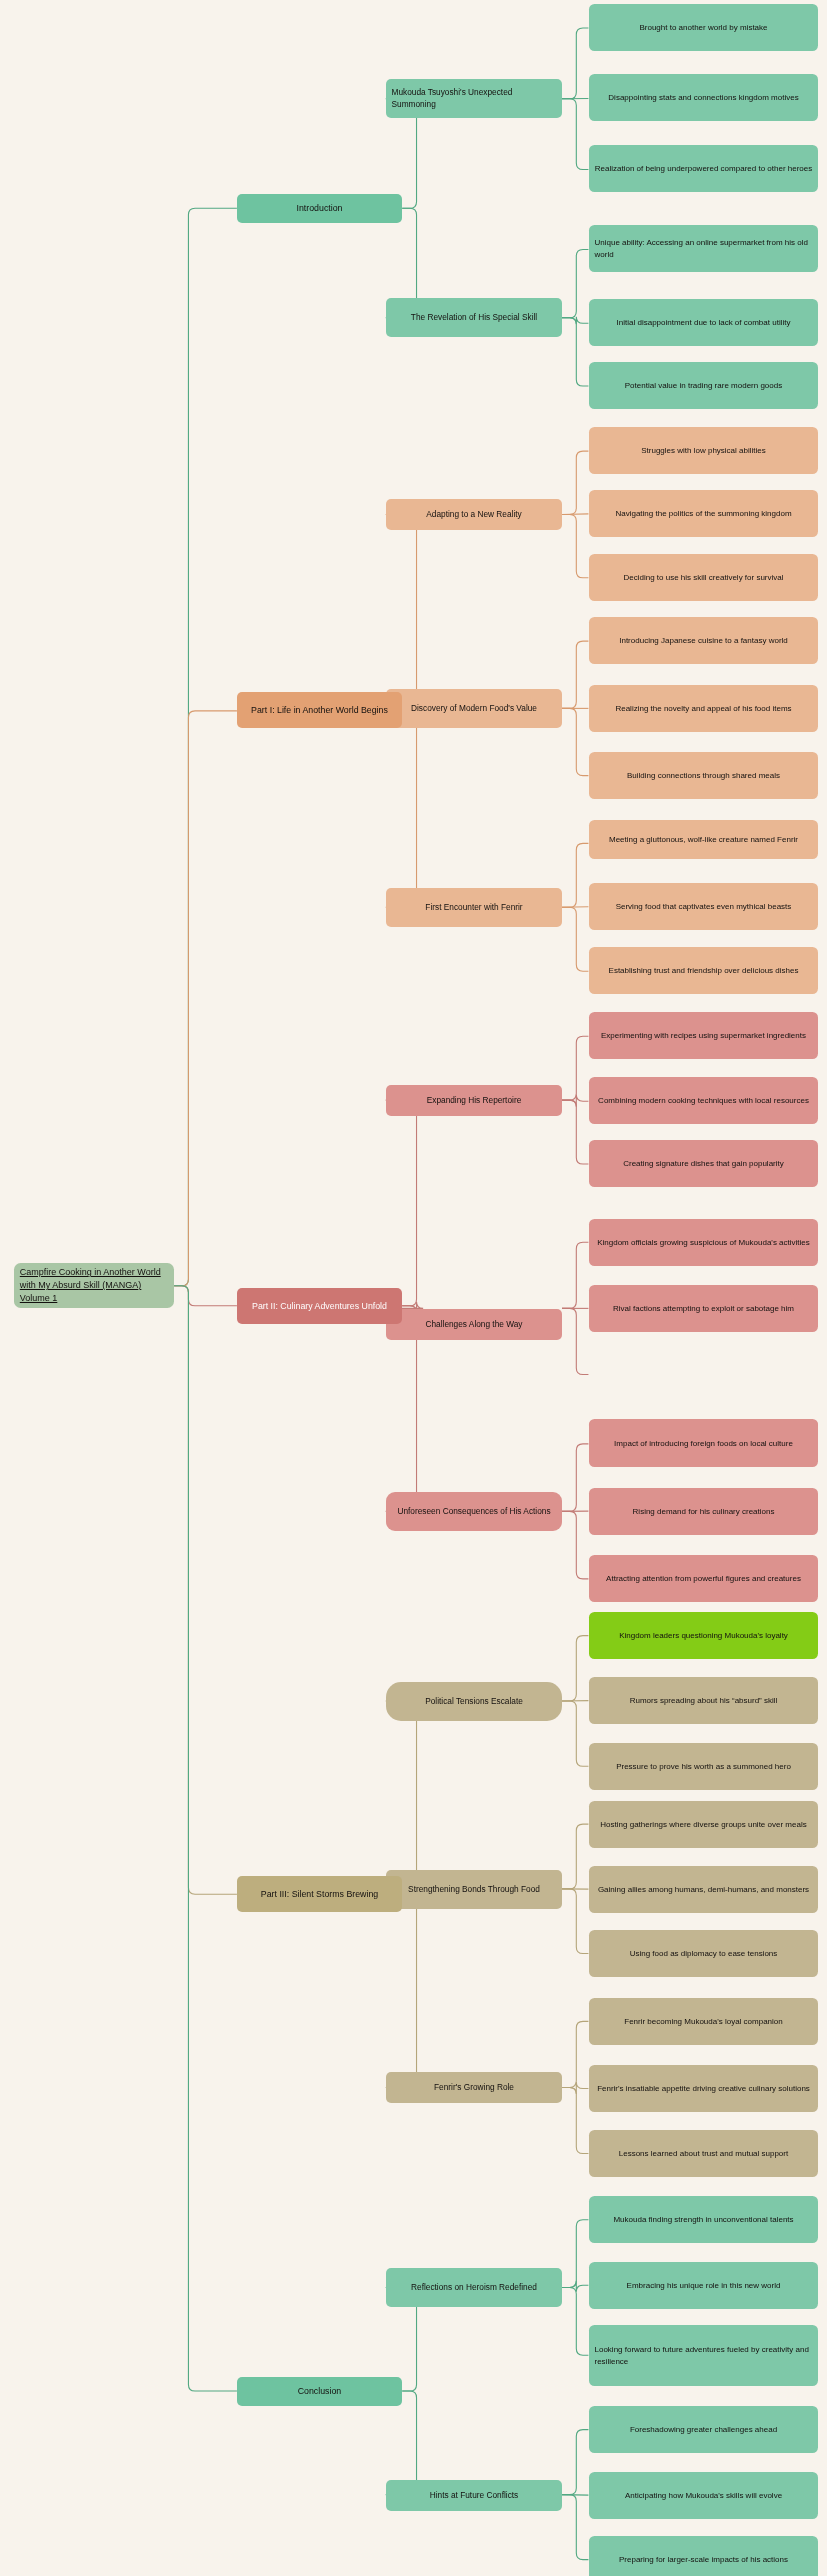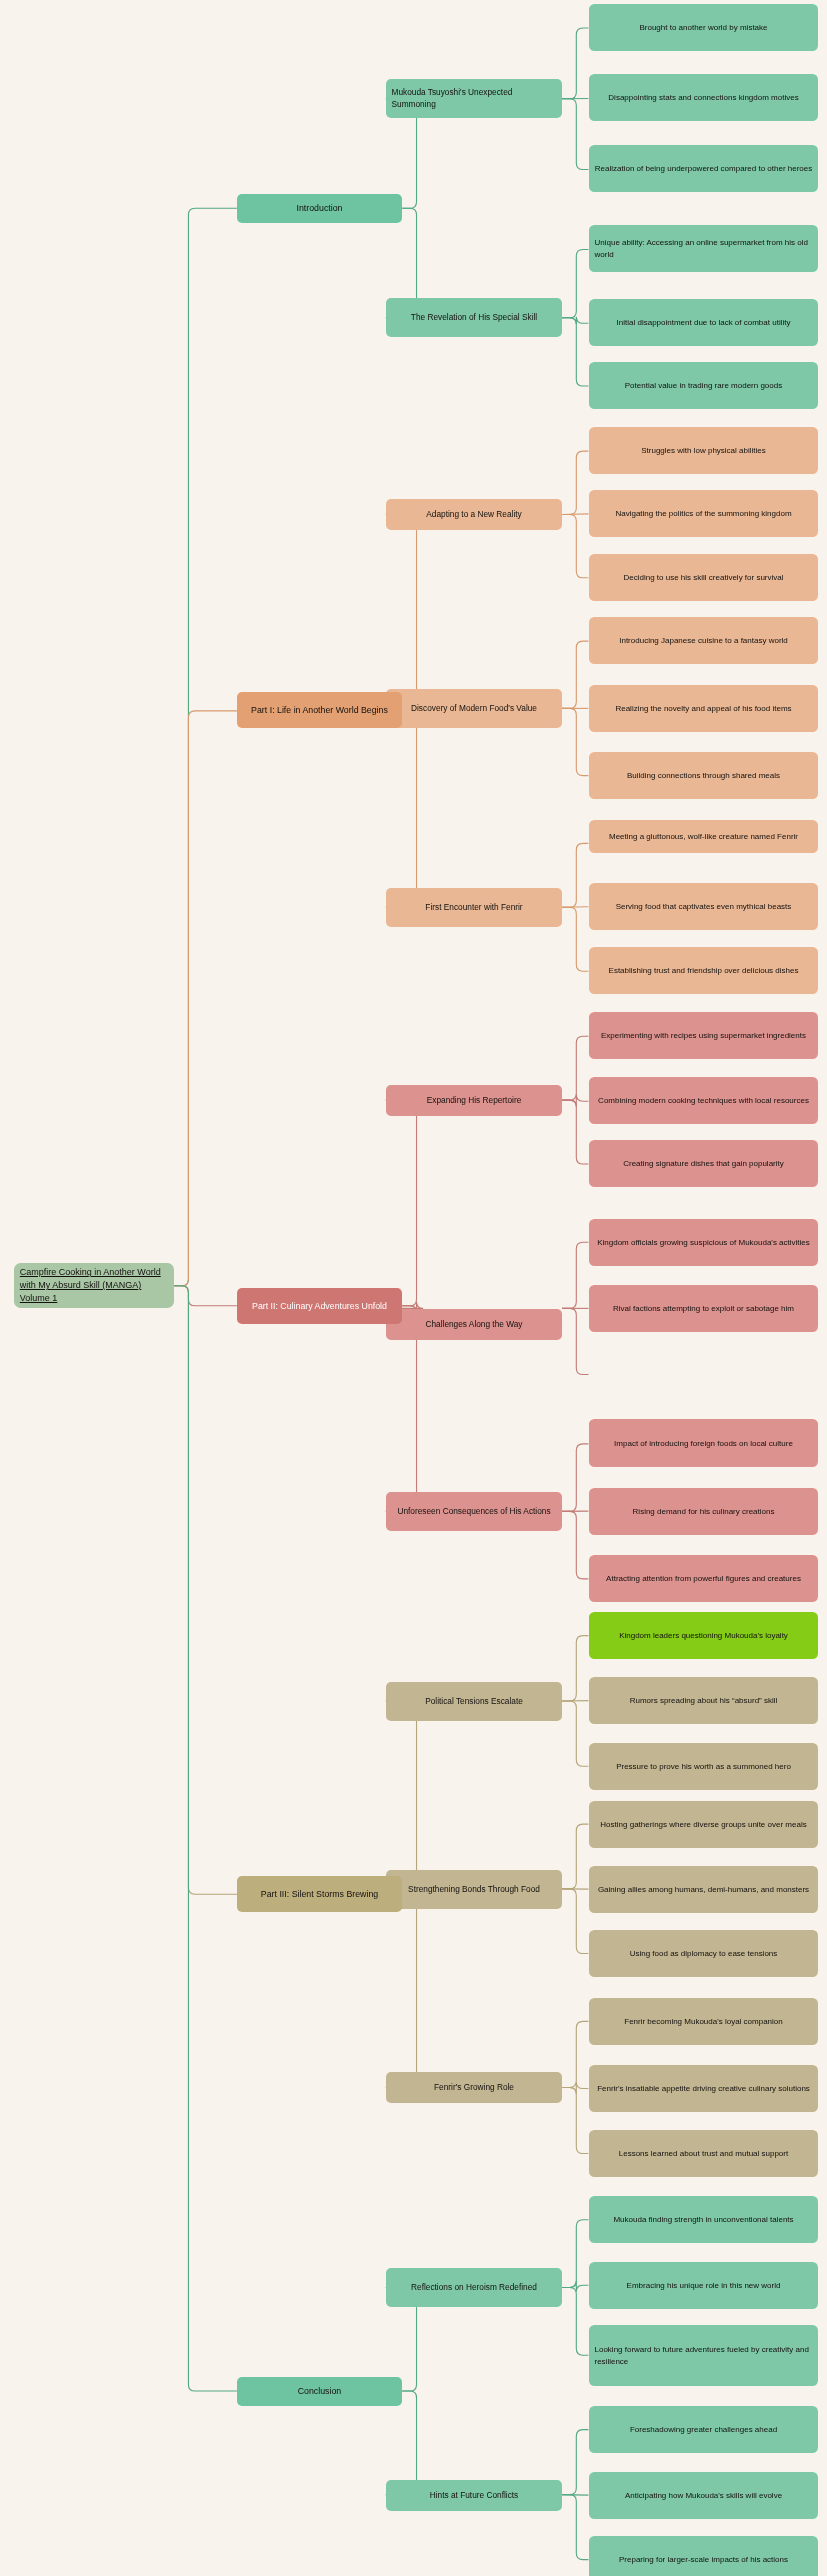--- a/index.html
+++ b/index.html
@@ -103,42 +103,42 @@
       <div class="node lvl2" style="left: 386px; top: 298px; width: 176px; height: 39px; background: rgb(126, 200, 168);">The Revelation of His Special Skill</div>
       <div class="node lvl1" style="left: 237px; top: 194px; width: 165px; height: 29px; background: rgb(110, 195, 160);">Introduction</div>
       <div class="node leaf" style="left: 589px; top: 427px; width: 229px; height: 47px; background: rgb(233, 183, 147);">Struggles with low physical abilities</div>
       <div class="node leaf" style="left: 589px; top: 490px; width: 229px; height: 47px; background: rgb(233, 183, 147);">Navigating the politics of the summoning kingdom</div>
       <div class="node leaf" style="left: 589px; top: 554px; width: 229px; height: 47px; background: rgb(233, 183, 147);">Deciding to use his skill creatively for survival</div>
       <div class="node lvl2" style="left: 386px; top: 499px; width: 176px; height: 31px; background: rgb(233, 183, 147);">Adapting to a New Reality</div>
       <div class="node leaf" style="left: 589px; top: 617px; width: 229px; height: 47px; background: rgb(233, 183, 147);">Introducing Japanese cuisine to a fantasy world</div>
       <div class="node leaf" style="left: 589px; top: 685px; width: 229px; height: 47px; background: rgb(233, 183, 147);">Realizing the novelty and appeal of his food items</div>
       <div class="node leaf" style="left: 589px; top: 752px; width: 229px; height: 47px; background: rgb(233, 183, 147);">Building connections through shared meals</div>
       <div class="node lvl2" style="left: 386px; top: 689px; width: 176px; height: 39px; background: rgb(233, 183, 147);">Discovery of Modern Food's Value</div>
-      <div class="node leaf" style="left: 589px; top: 820px; width: 229px; height: 33px; background: rgb(233, 183, 147);">Meeting a gluttonous, wolf-like creature named Fenrir</div>
+      <div class="node leaf" style="left: 589px; top: 820px; width: 229px; height: 39px; background: rgb(233, 183, 147);">Meeting a gluttonous, wolf-like creature named Fenrir</div>
       <div class="node leaf" style="left: 589px; top: 883px; width: 229px; height: 47px; background: rgb(233, 183, 147);">Serving food that captivates even mythical beasts</div>
       <div class="node leaf" style="left: 589px; top: 947px; width: 229px; height: 47px; background: rgb(233, 183, 147);">Establishing trust and friendship over delicious dishes</div>
       <div class="node lvl2" style="left: 386px; top: 888px; width: 176px; height: 39px; background: rgb(233, 183, 147);">First Encounter with Fenrir</div>
       <div class="node lvl1" style="left: 237px; top: 692px; width: 165px; height: 36px; background: rgb(227, 161, 115);">Part I: Life in Another World Begins</div>
       <div class="node leaf" style="left: 589px; top: 1012px; width: 229px; height: 47px; background: rgb(220, 146, 142);">Experimenting with recipes using supermarket ingredients</div>
       <div class="node leaf" style="left: 589px; top: 1077px; width: 229px; height: 47px; background: rgb(220, 146, 142);">Combining modern cooking techniques with local resources</div>
       <div class="node leaf" style="left: 589px; top: 1140px; width: 229px; height: 47px; background: rgb(220, 146, 142);">Creating signature dishes that gain popularity</div>
       <div class="node lvl2" style="left: 386px; top: 1085px; width: 176px; height: 31px; background: rgb(220, 146, 142);">Expanding His Repertoire</div>
       <div class="node leaf" style="left: 589px; top: 1219px; width: 229px; height: 47px; background: rgb(220, 146, 142);">Kingdom officials growing suspicious of Mukouda's activities</div>
       <div class="node leaf" style="left: 589px; top: 1285px; width: 229px; height: 47px; background: rgb(220, 146, 142);">Rival factions attempting to exploit or sabotage him</div>
       <div class="node leaf" style="left: 589px; top: 1419px; width: 229px; height: 41px; background: rgb(220, 146, 142);">Balancing self-preservation with helping others</div>
       <div class="node lvl2" style="left: 386px; top: 1293px; width: 176px; height: 31px; background: rgb(220, 146, 142); margin-top: 16px;">Challenges Along the Way</div>
       <div class="node leaf" style="left: 589px; top: 1420px; width: 229px; height: 47px; background: rgb(220, 146, 142);">Impact of introducing foreign foods on local culture</div>
       <div class="node leaf" style="left: 589px; top: 1488px; width: 229px; height: 47px; background: rgb(220, 146, 142);">Rising demand for his culinary creations</div>
       <div class="node leaf" style="left: 589px; top: 1555px; width: 229px; height: 47px; background: rgb(220, 146, 142);">Attracting attention from powerful figures and creatures</div>
-      <div class="node lvl2" style="left: 386px; top: 1492px; width: 176px; height: 39px; background: rgb(220, 146, 142);">Unforeseen Consequences of His Actions</div>
+      <div class="node lvl2" style="left: 386px; top: 1492px; width: 176px; height: 39px; background: rgb(220, 146, 142); border-radius: 9px;">Unforeseen Consequences of His Actions</div>
       <div class="node lvl1" style="left: 237px; top: 1288px; width: 165px; height: 36px; background: rgb(205, 118, 114); color: rgb(255, 255, 255);">Part II: Culinary Adventures Unfold</div>
       <div class="node leaf" style="left: 589px; top: 1612px; width: 229px; height: 47px; background: #84cc16;">Kingdom leaders questioning Mukouda's loyalty</div>
       <div class="node leaf" style="left: 589px; top: 1677px; width: 229px; height: 47px; background: rgb(194, 181, 145);">Rumors spreading about his “absurd” skill</div>
       <div class="node leaf" style="left: 589px; top: 1743px; width: 229px; height: 47px; background: rgb(194, 181, 145);">Pressure to prove his worth as a summoned hero</div>
-      <div class="node lvl2" style="left: 386px; top: 1682px; width: 176px; height: 39px; background: rgb(194, 181, 145);">Political Tensions Escalate</div>
+      <div class="node lvl2" style="left: 386px; top: 1682px; width: 176px; height: 39px; background: rgb(194, 181, 145); border-radius: 15px;">Political Tensions Escalate</div>
       <div class="node leaf" style="left: 589px; top: 1801px; width: 229px; height: 47px; background: rgb(194, 181, 145);">Hosting gatherings where diverse groups unite over meals</div>
       <div class="node leaf" style="left: 589px; top: 1866px; width: 229px; height: 47px; background: rgb(194, 181, 145);">Gaining allies among humans, demi-humans, and monsters</div>
       <div class="node leaf" style="left: 589px; top: 1930px; width: 229px; height: 47px; background: rgb(194, 181, 145);">Using food as diplomacy to ease tensions</div>
       <div class="node lvl2" style="left: 386px; top: 1870px; width: 176px; height: 39px; background: rgb(194, 181, 145);">Strengthening Bonds Through Food</div>
       <div class="node leaf" style="left: 589px; top: 1998px; width: 229px; height: 47px; background: rgb(194, 181, 145);">Fenrir becoming Mukouda's loyal companion</div>
       <div class="node leaf" style="left: 589px; top: 2065px; width: 229px; height: 47px; background: rgb(194, 181, 145);">Fenrir's insatiable appetite driving creative culinary solutions</div>
       <div class="node leaf" style="left: 589px; top: 2130px; width: 229px; height: 47px; background: rgb(194, 181, 145);">Lessons learned about trust and mutual support</div>
       <div class="node lvl2" style="left: 386px; top: 2072px; width: 176px; height: 31px; background: rgb(194, 181, 145);">Fenrir's Growing Role</div>
       <div class="node lvl1" style="left: 237px; top: 1876px; width: 165px; height: 36px; background: rgb(189, 174, 126);">Part III: Silent Storms Brewing</div>
       <div class="node leaf" style="left: 589px; top: 2196px; width: 229px; height: 47px; background: rgb(126, 200, 168);">Mukouda finding strength in unconventional talents</div>

